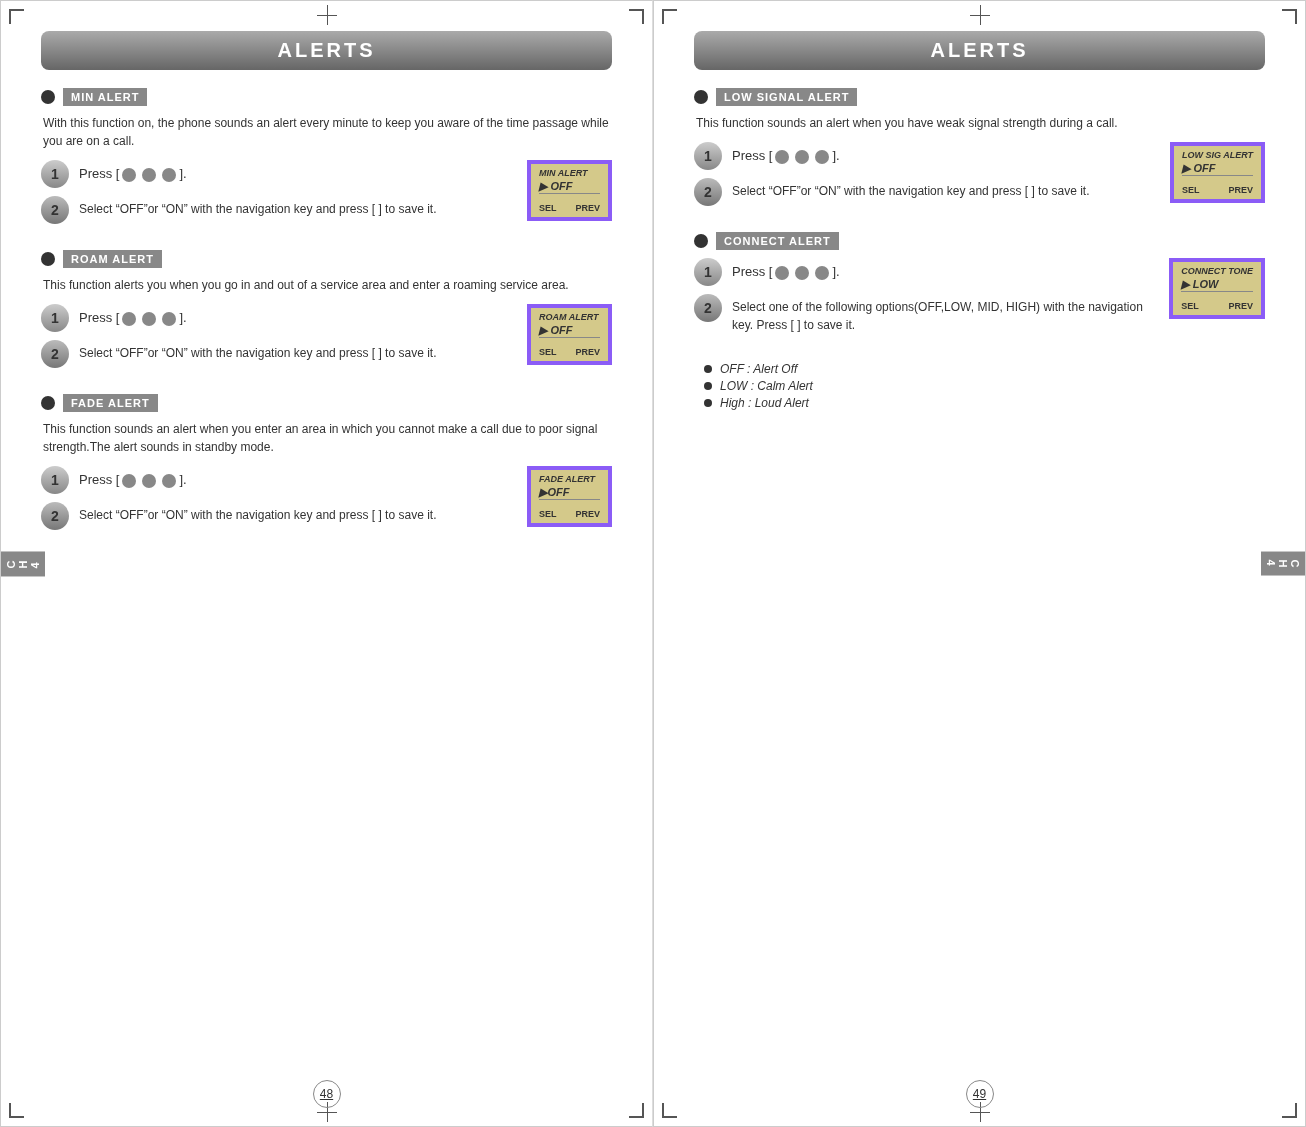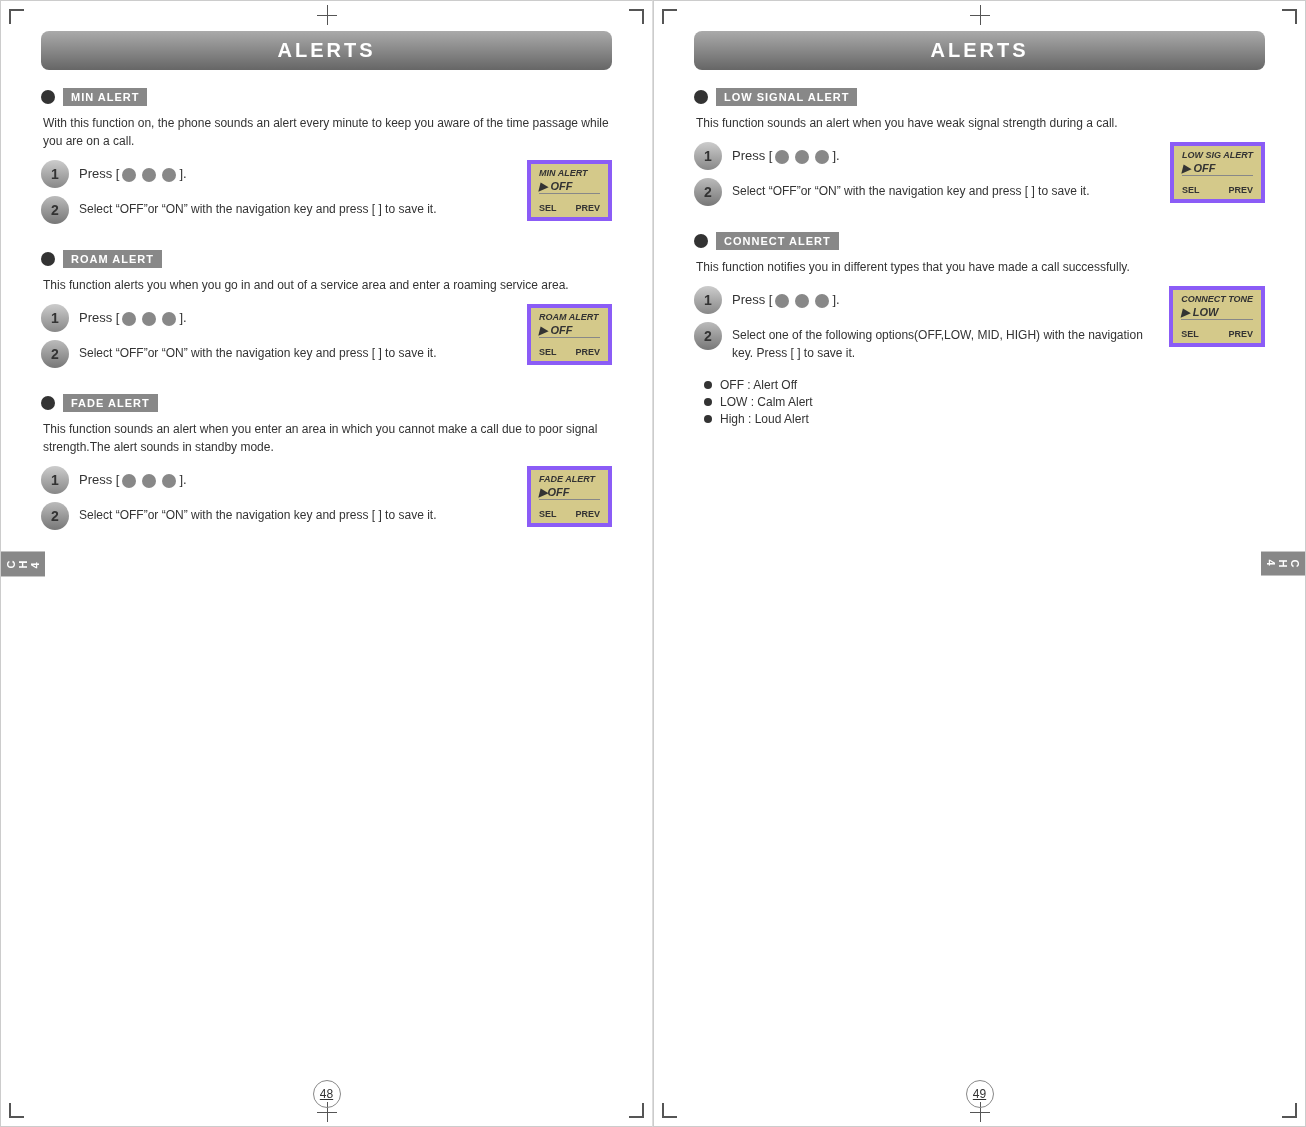--- a/index.html
+++ b/index.html
@@ -215,22 +215,23 @@
     }
 
     
     .step-with-lcd {
       display: flex;
       align-items: flex-start;
     }
 
     
     .bullet-list {
-      margin-top: 8px;
+      margin-top: 20px;
       padding-left: 10px;
+      font-style: italic;
     }
 
     .bullet-item {
       display: flex;
       align-items: center;
       font-size: 12px;
       color: #333;
       margin-bottom: 3px;
     }
 
@@ -419,21 +420,20 @@
         </div>
       </div>
     </div>
   </div>
 
   <div class="alert-section">
     <div class="alert-title-bar">
       <div class="alert-dot"></div>
       <div class="alert-title">CONNECT ALERT</div>
     </div>
-    <div class="alert-description">This function notifies you in different types that you have made a call successfully.</div>
     <div class="step-with-lcd">
       <div style="flex:1">
         <div class="step-row">
           <div class="step-circle">1</div>
           <div class="step-content press-text">
             Press [<svg width="16" height="16" style="vertical-align:middle;margin:0 2px" viewBox="0 0 16 16">
                 <circle cx="8" cy="8" r="7" fill="#888"></circle>
               </svg><svg width="16" height="16" style="vertical-align:middle;margin:0 2px" viewBox="0 0 16 16">
                 <circle cx="8" cy="8" r="7" fill="#888"></circle>
               </svg><svg width="16" height="16" style="vertical-align:middle;margin:0 2px" viewBox="0 0 16 16">

